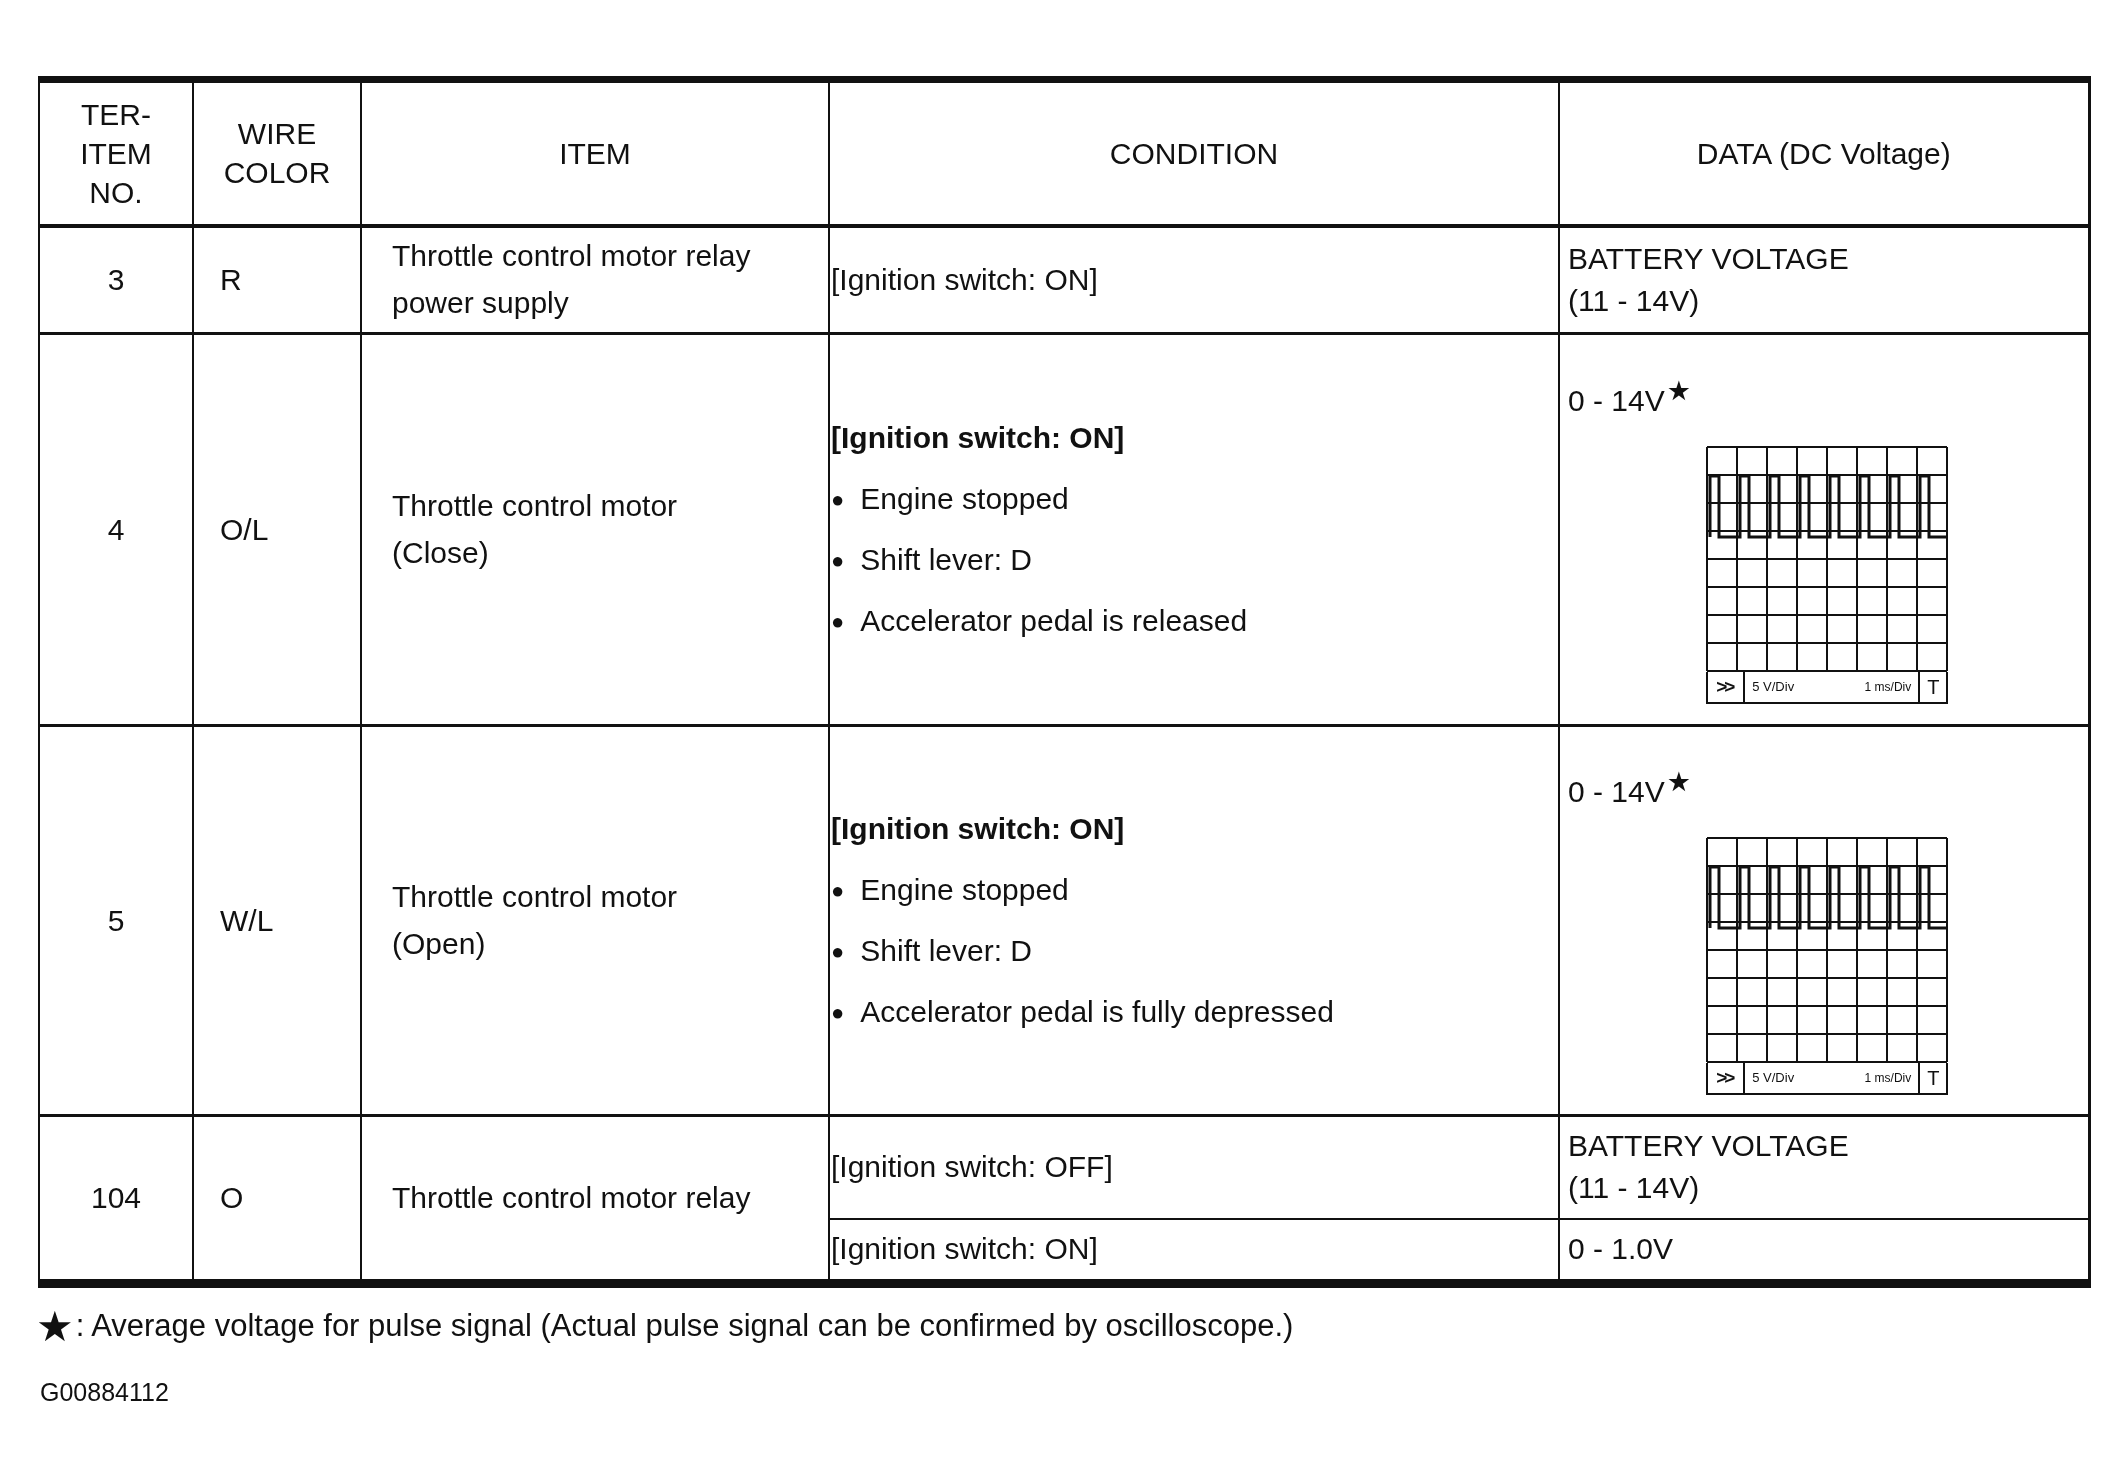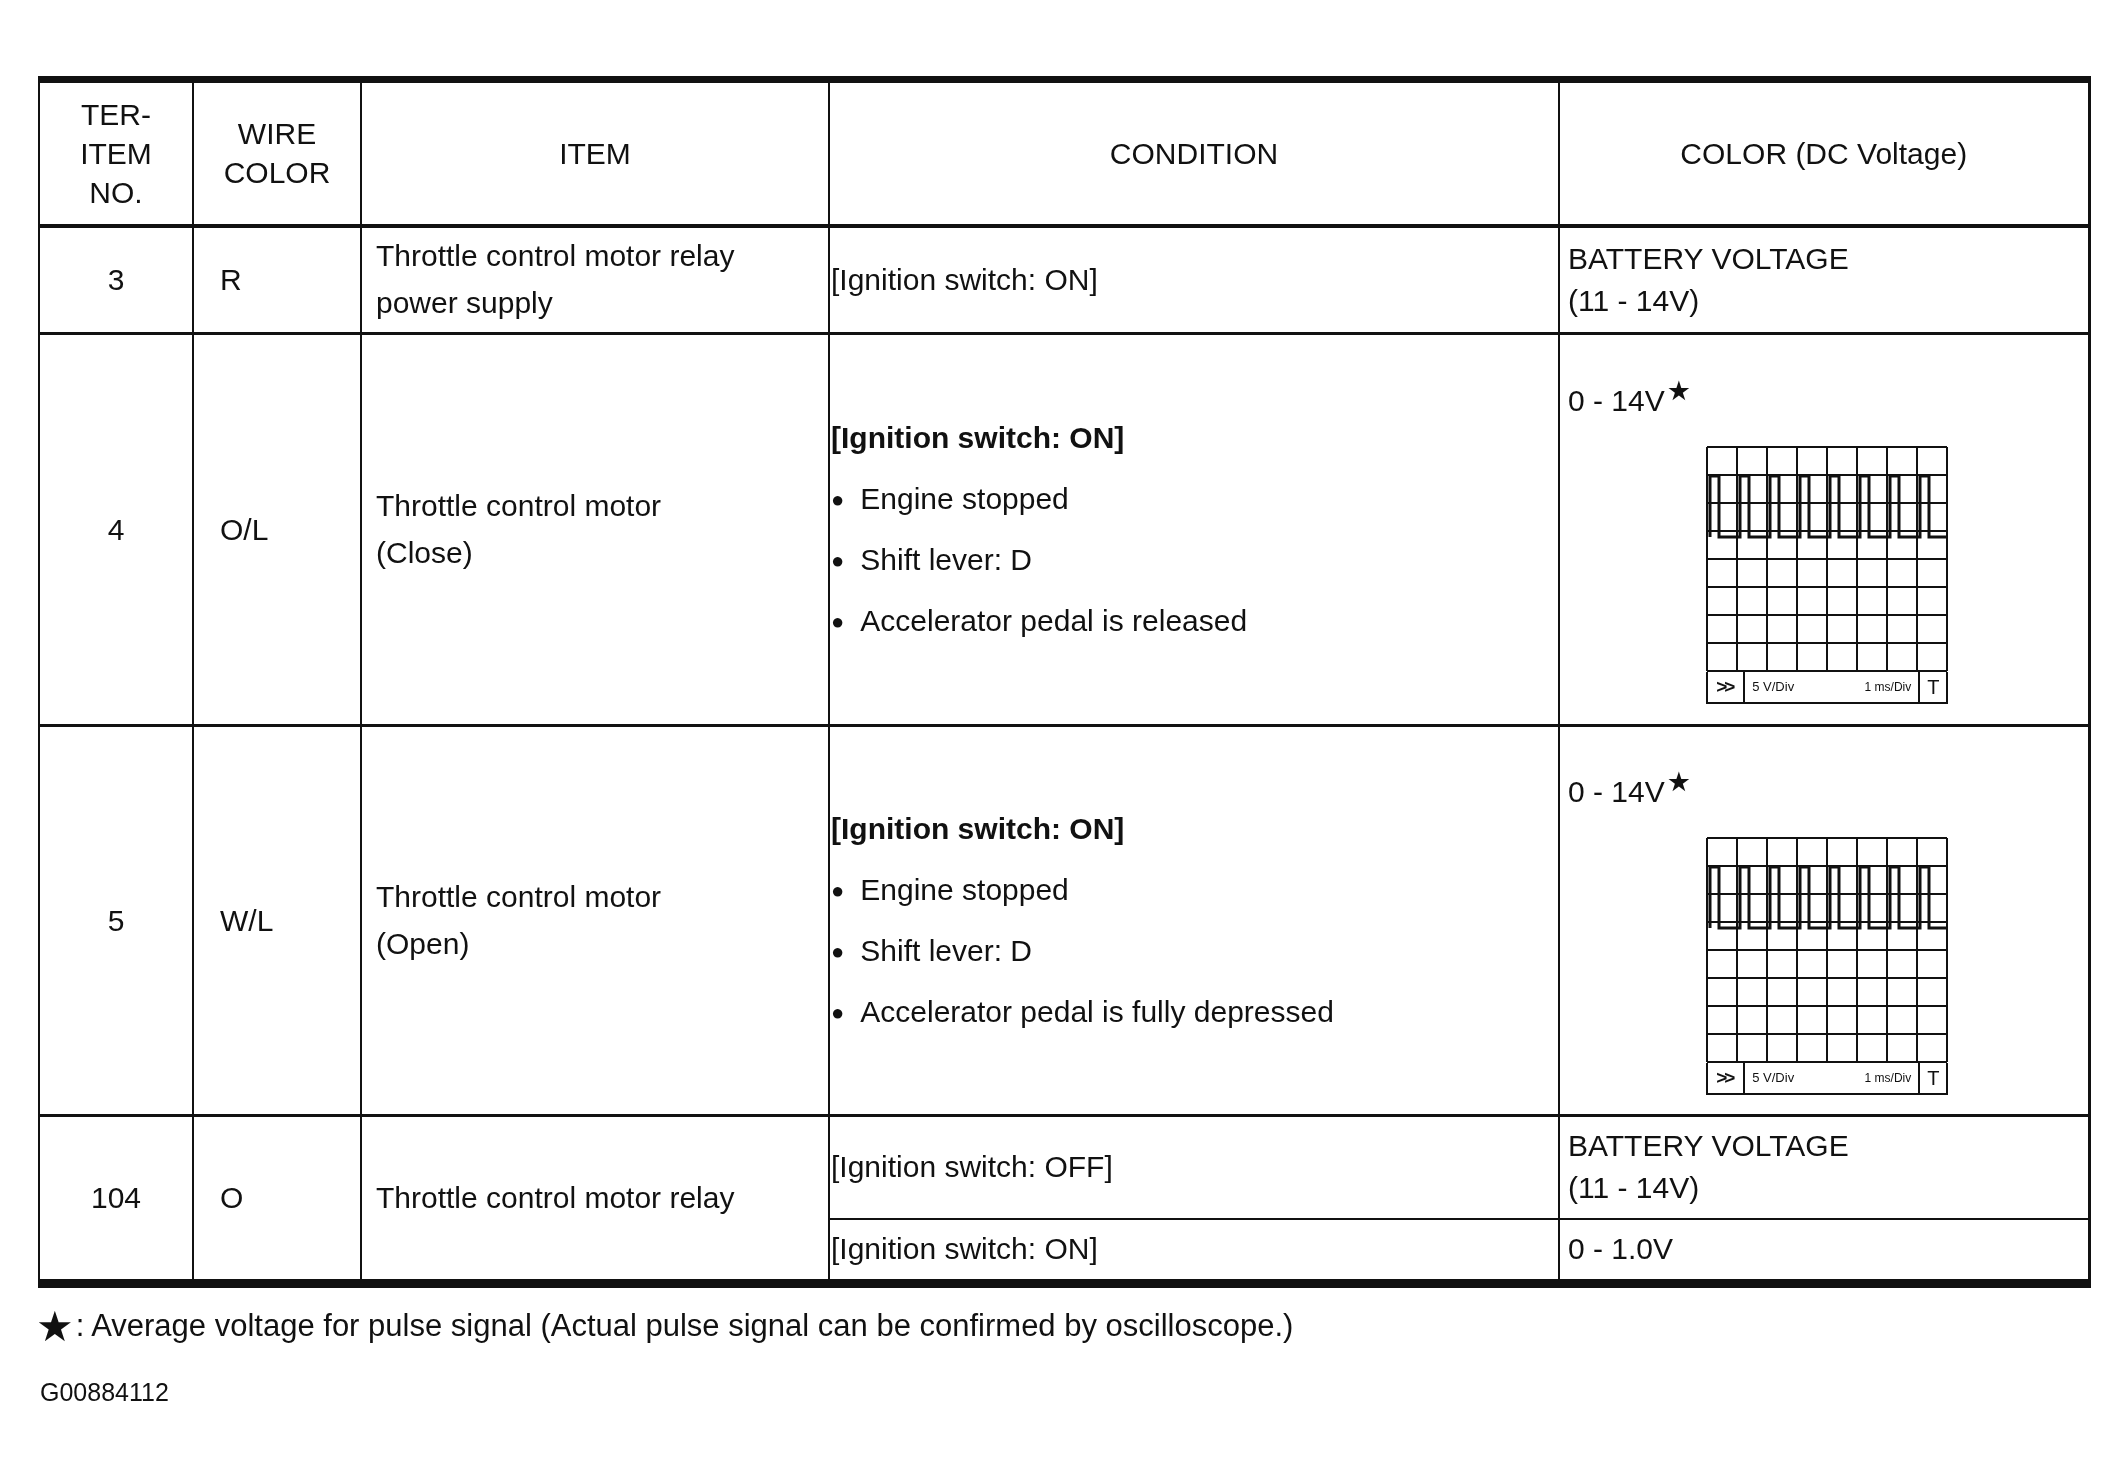--- a/index.html
+++ b/index.html
@@ -25,21 +25,21 @@
   tr.h-r3{height:108px;}
   tr.h-r4{height:392px;}
   tr.h-r5{height:390px;}
   tr.h-r104a{height:103px;}
   tr.h-r104b{height:65px;}
   tr.h-header th{border-bottom:4px solid #111;text-align:center;line-height:1.3;}
   tr.h-r3 td, tr.h-r4 td, tr.h-r5 td{border-bottom:3px solid #111;}
 
   .c-term{text-align:center;}
   .c-wire{padding-left:26px;}
-  .c-item{padding-left:14px;line-height:1.55;}
+  .c-item{padding-left:30px;line-height:1.55;}
   .c-cond{}
   .c-data{padding-left:8px;line-height:1.4;}
   .cond-bold{font-weight:700;}
 
   .cond-stack{display:flex;flex-direction:column;justify-content:center;gap:27px;height:100%;}
   .bullet-row{display:flex;align-items:baseline;}
   .dot{font-size:22px;margin-right:16px;position:relative;top:-2px;}
 
   td.data-top{vertical-align:top;padding-top:18px;}
   .star{font-size:27px;vertical-align:11px;margin-left:2px;}
@@ -86,21 +86,21 @@
         <span style="display:block">TER-</span>
         <span style="display:block">ITEM</span>
         <span style="display:block">NO.</span>
       </th>
       <th>
         <span style="display:block">WIRE</span>
         <span style="display:block">COLOR</span>
       </th>
       <th>ITEM</th>
       <th>CONDITION</th>
-      <th>COLOR (DC Voltage)</th>
+      <th>DATA (DC Voltage)</th>
     </tr>
 
     <tr class="h-r3">
       <td class="c-term">3</td>
       <td class="c-wire">R</td>
       <td class="c-item">
         <span style="display:block">Throttle control motor relay</span>
         <span style="display:block">power supply</span>
       </td>
       <td class="c-cond cond-bold">[Ignition switch: ON]</td>

